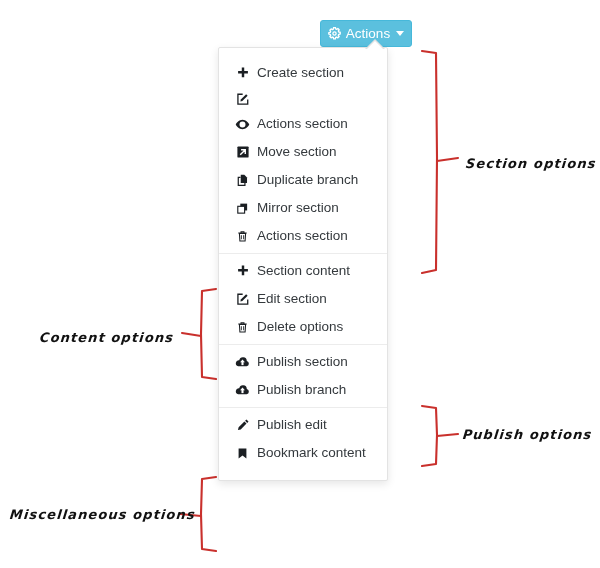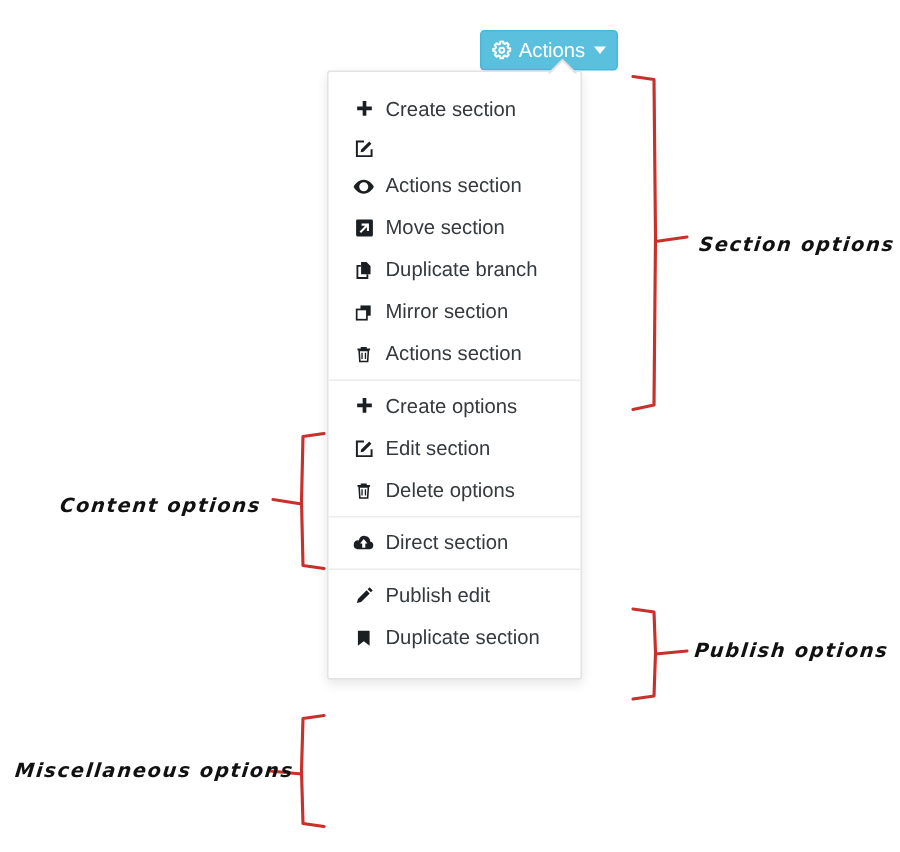--- a/index.html
+++ b/index.html
@@ -244,21 +244,21 @@
     </div>
 
     <div class="menu-group">
 
       <div class="menu-item">
         <span class="mi-icon">
           <svg viewBox="0 0 16 16" width="14" height="14" fill="currentColor">
               <path d="M6.6 1.6h2.8v4.2h4.2v2.8H9.4v4.2H6.6V8.6H2.4V5.8h4.2z"></path>
             </svg>
         </span>
-        <span class="mi-label">Create options</span>
+        <span class="mi-label">Section content</span>
       </div>
 
       <div class="menu-item">
         <span class="mi-icon">
           <svg viewBox="0 0 16 16" width="14" height="14" fill="none" stroke="currentColor" stroke-width="1.5">
             <path d="M13.4 8.6v5.2H2.2V2.6h5.4"></path>
             <path d="M7.2 10.4l-2.2 0.5 0.5-2.2 6.1-6.1 1.7 1.7z" fill="currentColor" stroke="none"></path>
           </svg>
         </span>
         <span class="mi-label">Edit section</span>
@@ -279,43 +279,53 @@
     <div class="menu-group">
 
       <div class="menu-item">
         <span class="mi-icon">
           <svg viewBox="0 0 16 16" width="15" height="15" fill="currentColor">
             <path d="M12.6 6.4A4.1 4.1 0 0 0 4.5 5.6 3.2 3.2 0 0 0 3.4 11.9h9A2.8 2.8 0 0 0 12.6 6.4z"></path>
             <path d="M8 4.7l2.6 3.1H5.4z" fill="#ffffff"></path>
             <rect x="6.9" y="7.4" width="2.2" height="3.4" fill="#ffffff"></rect>
           </svg>
         </span>
-        <span class="mi-label">Direct section</span>
-      </div>
-
+        <span class="mi-label">Publish section</span>
+      </div>
+
+      <div class="menu-item">
+        <span class="mi-icon">
+          <svg viewBox="0 0 16 16" width="15" height="15" fill="currentColor">
+            <path d="M12.6 6.4A4.1 4.1 0 0 0 4.5 5.6 3.2 3.2 0 0 0 3.4 11.9h9A2.8 2.8 0 0 0 12.6 6.4z"></path>
+            <path d="M8 4.7l2.6 3.1H5.4z" fill="#ffffff"></path>
+            <rect x="6.9" y="7.4" width="2.2" height="3.4" fill="#ffffff"></rect>
+          </svg>
+        </span>
+        <span class="mi-label">Publish branch</span>
+      </div>
     </div>
 
     <div class="menu-group">
 
       <div class="menu-item">
         <span class="mi-icon">
           <svg viewBox="0 0 16 16" width="14" height="14" fill="currentColor">
             <path d="M11.9 1.7l2.4 2.4-1.5 1.5-2.4-2.4zM9.6 4l2.4 2.4-6.6 6.6-3.2 0.8 0.8-3.2z"></path>
           </svg>
         </span>
         <span class="mi-label">Publish edit</span>
       </div>
 
       <div class="menu-item">
         <span class="mi-icon">
           <svg viewBox="0 0 16 16" width="13" height="13" fill="currentColor">
             <path d="M3.2 1.8h9.6v12.4L8 10.4l-4.8 3.8z"></path>
           </svg>
         </span>
-        <span class="mi-label">Duplicate section</span>
+        <span class="mi-label">Bookmark content</span>
       </div>
     </div>
   </div>
 
   <div class="bracket" style="left:420px; top:48px;">
     <svg width="46" height="228" viewBox="0 0 46 228">
       <path d="M2 3 L16 5 L17 110 L16 222 L2 225" fill="none" stroke="#c9302c" stroke-width="2.1" stroke-linecap="round" stroke-linejoin="round"></path>
       <path d="M17 113 L38 110" fill="none" stroke="#c9302c" stroke-width="2.1" stroke-linecap="round"></path>
     </svg>
   </div>

